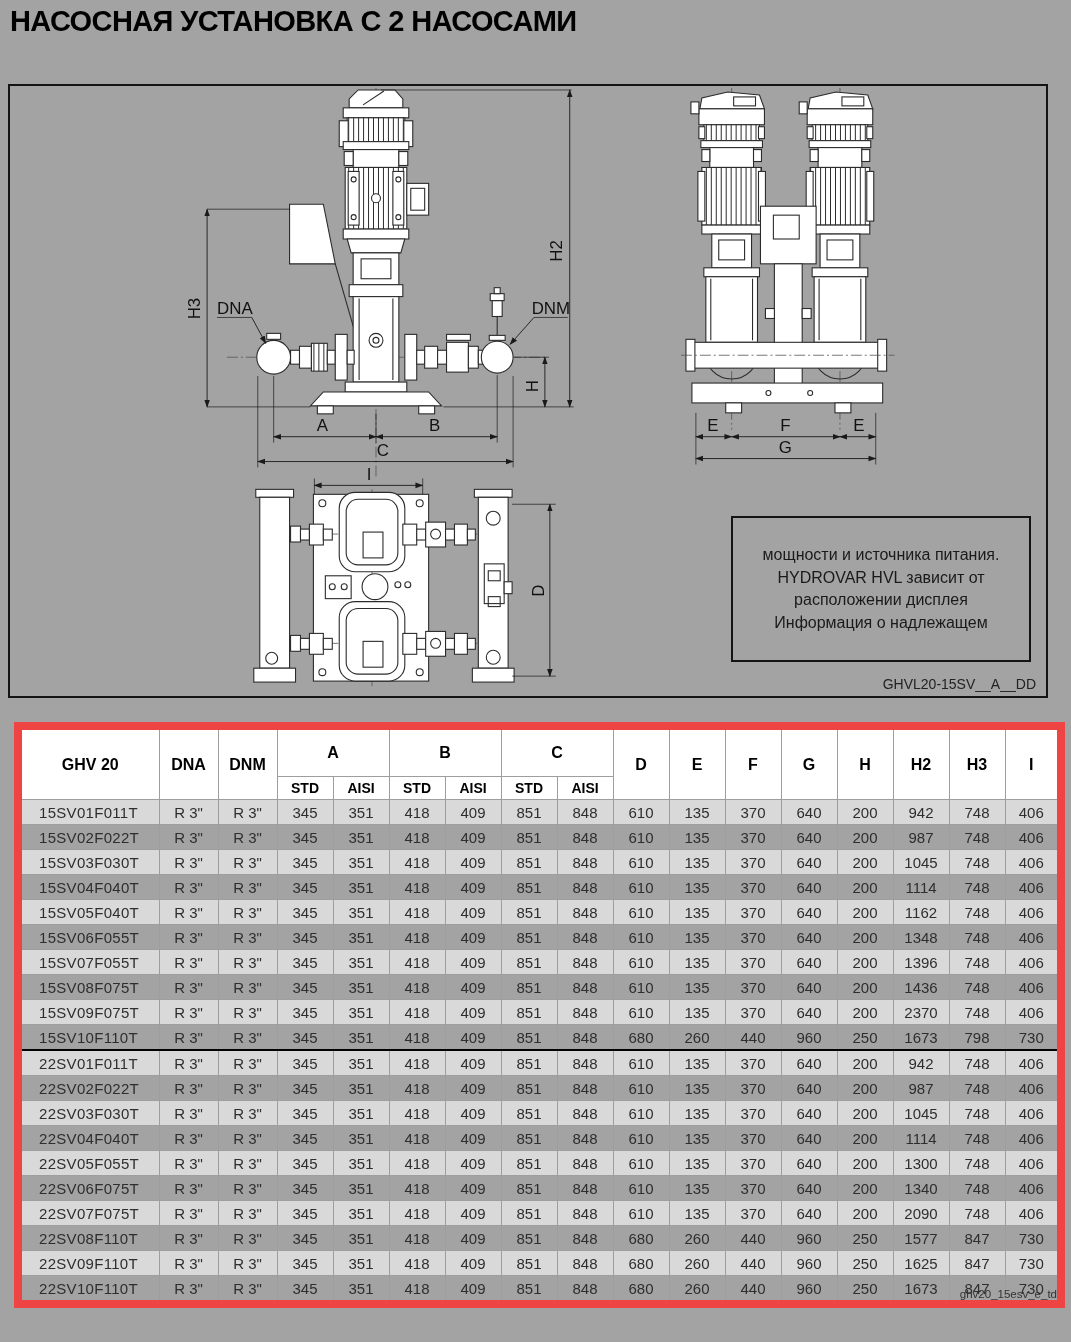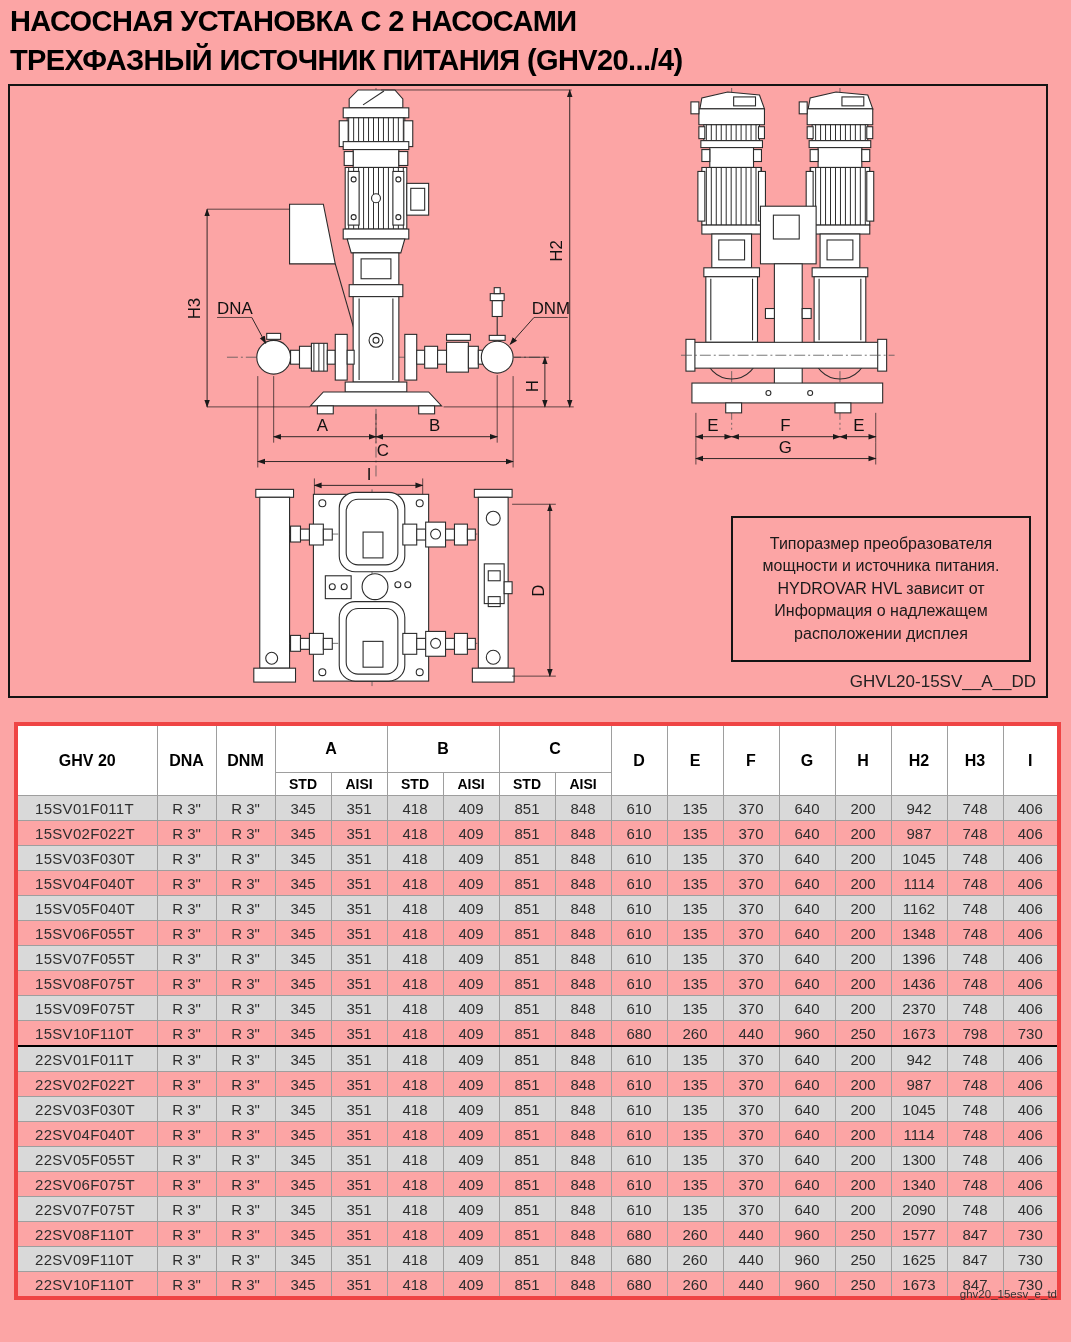--- a/index.html
+++ b/index.html
@@ -1,28 +1,28 @@
 <!DOCTYPE html>
 <html><head>
 <meta charset="utf-8">
 <style>
   html,body{margin:0;padding:0;background:#fff}
-  .page{position:relative;width:1071px;height:1342px;background:#fca5a5;
+  .page{position:relative;width:1071px;height:1342px;background:#a3a3a3;
         font-family:"Liberation Sans",sans-serif;color:#111;overflow:hidden}
   .title{position:absolute;left:10px;top:2px;font-weight:700;font-size:29px;
          line-height:39px;letter-spacing:-0.6px;color:#000}
   .draw-box{position:absolute;left:8px;top:84px;width:1040px;height:614px;
             border:2px solid #141414;box-sizing:border-box}
   .draw-box svg{position:absolute;left:0;top:0}
   .note-box{position:absolute;left:721px;top:430px;width:300px;height:146px;
             border:2px solid #141414;box-sizing:border-box;display:flex;flex-direction:column;
             justify-content:center;text-align:center;font-size:16px;line-height:22.5px;color:#1a1a1a}
-  .caption{position:absolute;right:10px;bottom:4px;font-size:17px;color:#222}
+  .caption{position:absolute;right:10px;bottom:4px;font-size:14px;color:#222}
   .table-wrap{position:absolute;left:14px;top:722px;width:1043px}
-  table{border-collapse:collapse;table-layout:fixed;width:1043px;border:4px solid #ef4444}
+  table{border-collapse:collapse;table-layout:fixed;width:1043px;border:8px solid #ef4444}
   th,td{border:1px solid #9e9e9e;text-align:center;overflow:hidden;white-space:nowrap;padding:0}
   thead th{font-size:16px;font-weight:700;color:#000;background:#fff}
   tr.h1 th{height:46px}
   tr.h2 th{height:22px;font-size:14px}
   tbody td{height:24px;font-size:15px;color:#2e2e2e}
   td.model{text-align:left;padding-left:17px;letter-spacing:0.3px}
   tr.shade td{background:#d9d9d9}
   tr.group-start td{border-top:2px solid #000}
   .footer{position:absolute;left:28px;top:1297px;font-size:13.5px;line-height:19px;color:#1a1a1a}
   .doc-code{position:absolute;right:14px;top:1288px;font-size:11.5px;color:#333}
@@ -35,21 +35,20 @@
   .ext{fill:none;stroke:#1a1a1a;stroke-width:0.7}
   .dt{font-family:"Liberation Sans",sans-serif;font-size:17px;fill:#111}
 </style>
 </head>
 <body>
 
 <div class="page">
 
   <div class="title">
     <div>НАСОСНАЯ УСТАНОВКА С 2 НАСОСАМИ</div>
-    <div>ТРЕХФАЗНЫЙ ИСТОЧНИК ПИТАНИЯ (GHV20.../4)</div>
   </div>
 
   <div class="draw-box">
     <svg width="1036" height="610" viewBox="8 84 1040 614">
       <defs>
         <pattern id="ribs" width="5" height="6" patternUnits="userSpaceOnUse">
           <rect width="5" height="6" fill="#ffffff"></rect>
           <line x1="2.5" y1="0" x2="2.5" y2="6" stroke="#2b2b2b" stroke-width="1"></line>
         </pattern>
         <marker id="arr" viewBox="0 0 10 10" refX="9" refY="5" markerWidth="9" markerHeight="9" orient="auto-start-reverse">
@@ -314,25 +313,24 @@
         <circle class="ln" cx="407" cy="586" r="3"></circle>
 
         <line class="ext" x1="512" y1="505" x2="556" y2="505"></line>
         <line class="ext" x1="512" y1="678" x2="556" y2="678"></line>
         <line class="dim" x1="550" y1="505" x2="550" y2="678" marker-start="url(#arr)" marker-end="url(#arr)"></line>
         <text class="dt" x="544" y="592" text-anchor="middle" transform="rotate(-90 544 592)">D</text>
       </g>
     </svg>
 
     <div class="note-box">
-      <div>Типоразмер преобразователя</div>
       <div>мощности и источника питания.</div>
       <div>HYDROVAR HVL зависит от</div>
+      <div>расположении дисплея</div>
       <div>Информация о надлежащем</div>
-      <div>расположении дисплея</div>
     </div>
 
     <div class="caption">GHVL20-15SV__A__DD</div>
   </div>
 
   <div class="table-wrap">
     <table>
       <colgroup>
         <col style="width:141px">
           <col style="width:59px">

